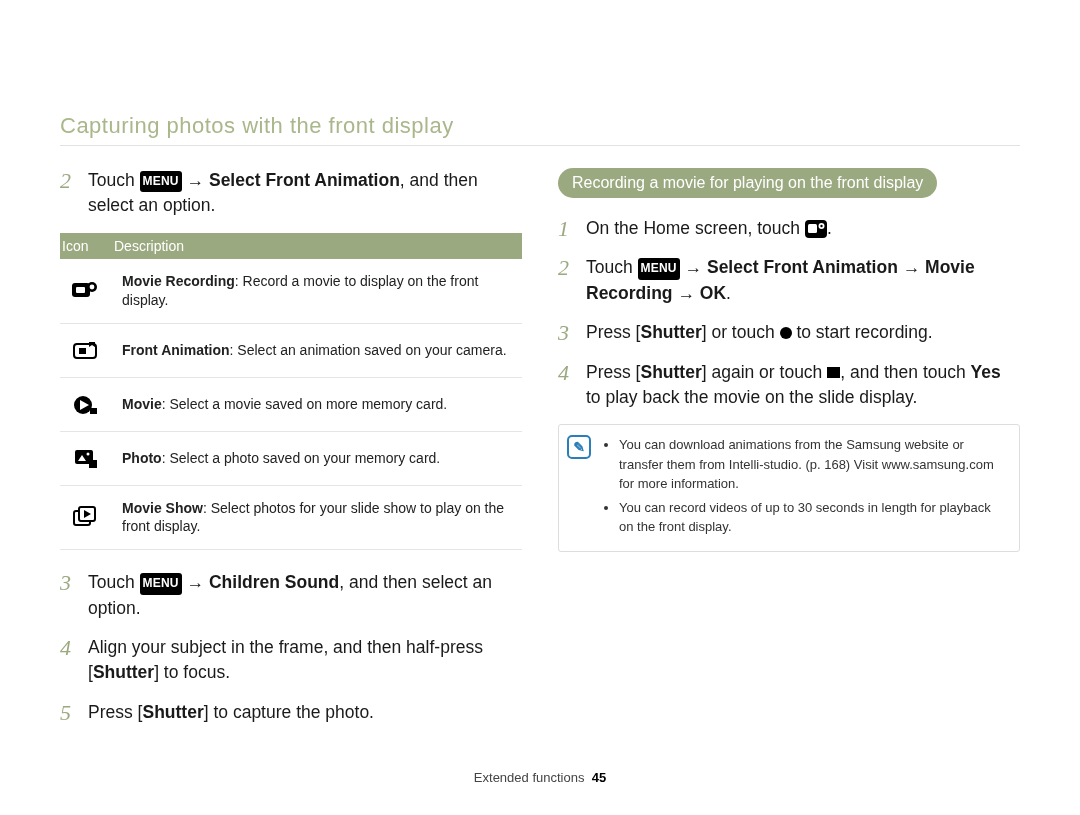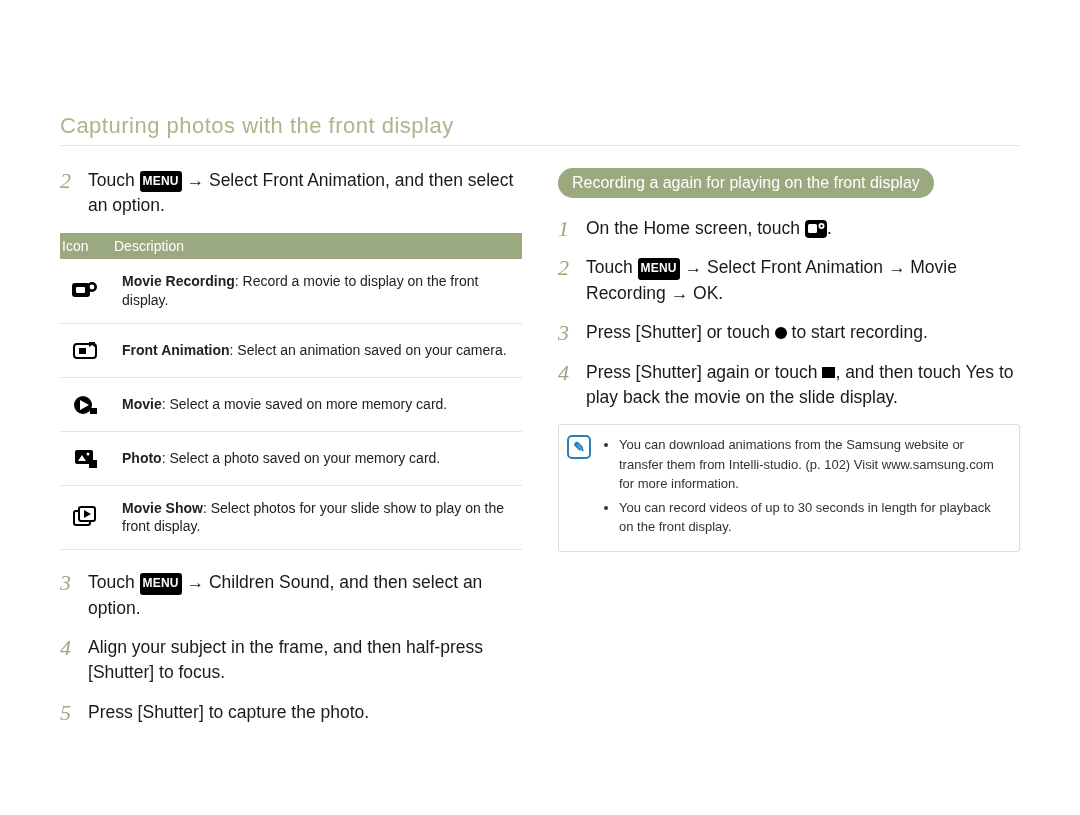--- a/index.html
+++ b/index.html
@@ -5,21 +5,21 @@
   * { box-sizing: border-box; margin: 0; padding: 0; }
   html, body { width: 1080px; height: 815px; background: #fff; font-family: Arial, Helvetica, sans-serif; color: #222; }
   .page { padding: 72px 60px 30px 60px; display: flex; flex-direction: column; height: 100%; }
   .title { color: #a9b78a; font-size: 22px; font-weight: 400; letter-spacing: 0.5px; margin-top: 41px; }
   .hr { border: none; border-top: 1px solid #e2e2e2; margin-top: 6px; margin-bottom: 22px; }
   .columns { display: flex; gap: 36px; flex: 1; }
   .col { flex: 1; }
   .step { display: flex; gap: 10px; margin-bottom: 14px; }
   .step-num { font-family: Georgia, 'Times New Roman', serif; font-style: italic; font-size: 22px; color: #9aa97f; line-height: 1.15; min-width: 18px; }
   .step-body { font-size: 17.5px; line-height: 1.45; color: #1a1a1a; }
-  .step-body b { font-weight: 400; }
+  .step-body b { font-weight: 700; }
   .menu-chip { display: inline-block; background: #000; color: #fff; font-size: 12px; font-weight: 700; padding: 2px 3px; border-radius: 3px; vertical-align: 1px; letter-spacing: 0.2px; }
   .ok { font-weight: 700; font-family: Arial, sans-serif; text-align: right; }
   .record-dot { display: inline-block; width: 12px; height: 12px; background: #000; border-radius: 50%; vertical-align: -1px; }
   .stop-square { display: inline-block; width: 13px; height: 11px; background: #000; vertical-align: 0px; }
 
   table.icon-table { width: 100%; border-collapse: collapse; margin: 10px 0 20px 0; font-size: 14px; }
   table.icon-table th { text-align: left; font-weight: 400; color: #fff; background: #9aa97f; padding: 5px 2px; }
   table.icon-table td { padding: 13px 10px; border-bottom: 1px solid #e5e5e5; vertical-align: middle; line-height: 1.35; }
   table.icon-table td.icon-cell { width: 52px; text-align: center; font-size: 20px; }
 
@@ -137,21 +137,21 @@
       <div class="step">
         <div class="step-num">5</div>
         <div class="step-body">
           <span>Press [</span><b>Shutter</b><span>] to capture the photo.</span>
         </div>
       </div>
 
     </div>
 
     <div class="col">
-      <div class="pill">Recording a again for playing on the front display</div>
+      <div class="pill">Recording a movie for playing on the front display</div>
 
       <div class="step">
         <div class="step-num">1</div>
         <div class="step-body">
           <span>On the Home screen, touch </span>
           <span class="home-icon">
             <svg width="22" height="18" viewBox="0 0 22 18">
                 <rect x="0" y="0" width="22" height="18" rx="4" fill="#000"></rect>
                 <rect x="3" y="4" width="9" height="9" rx="1.5" fill="#fff"></rect>
                 <circle cx="16.5" cy="6" r="3" fill="#fff"></circle>
@@ -180,21 +180,25 @@
       <div class="step">
         <div class="step-num">4</div>
         <div class="step-body">
           <span>Press [</span><b>Shutter</b><span>] again or touch </span><span class="stop-square"></span><span>, and then touch </span><b>Yes</b><span> to play back the movie on the slide display.</span>
         </div>
       </div>
 
       <div class="note-box">
         <div class="note-badge">✎</div>
         <ul>
-          <li>You can download animations from the Samsung website or transfer them from Intelli-studio. (p. 102) Visit www.samsung.com for more information.</li>
+          <li>You can download animations from the Samsung website or transfer them from Intelli-studio. (p. 168) Visit www.samsung.com for more information.</li>
           <li>You can record videos of up to 30 seconds in length for playback on the front display.</li>
         </ul>
       </div>
 
     </div>
   </div>
 
+  <div class="footer">
+    <span>Extended functions</span>
+    &nbsp;<span class="num">45</span>
+  </div>
 </div>
 
 </body></html>

